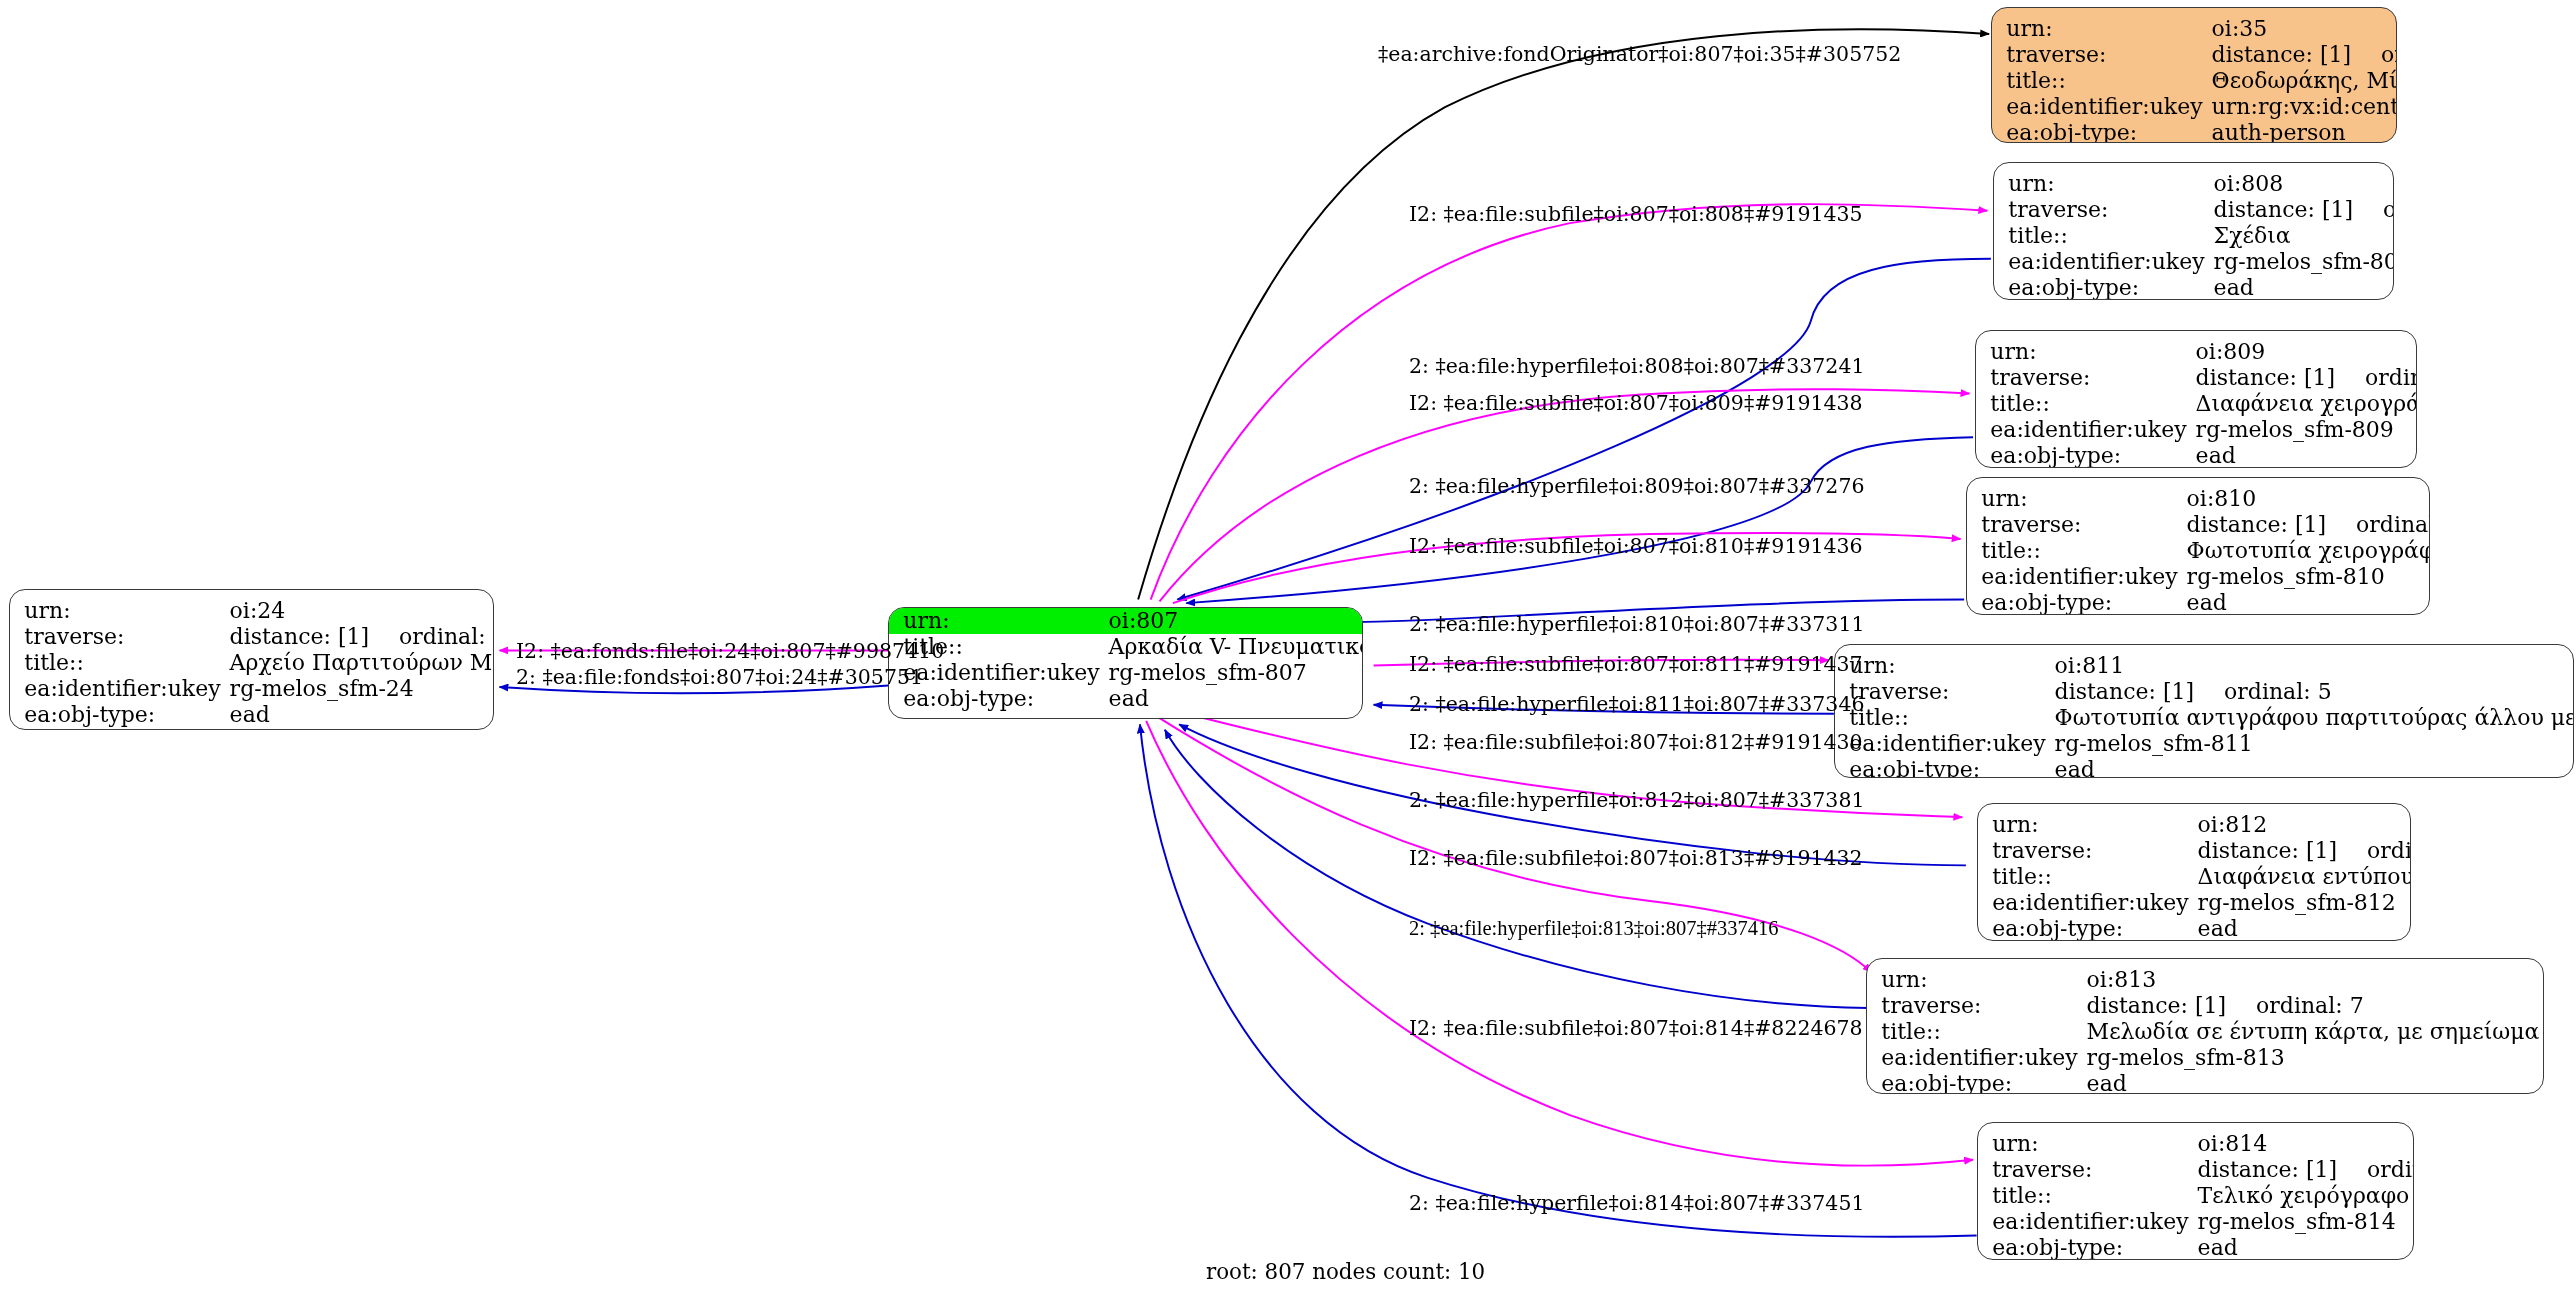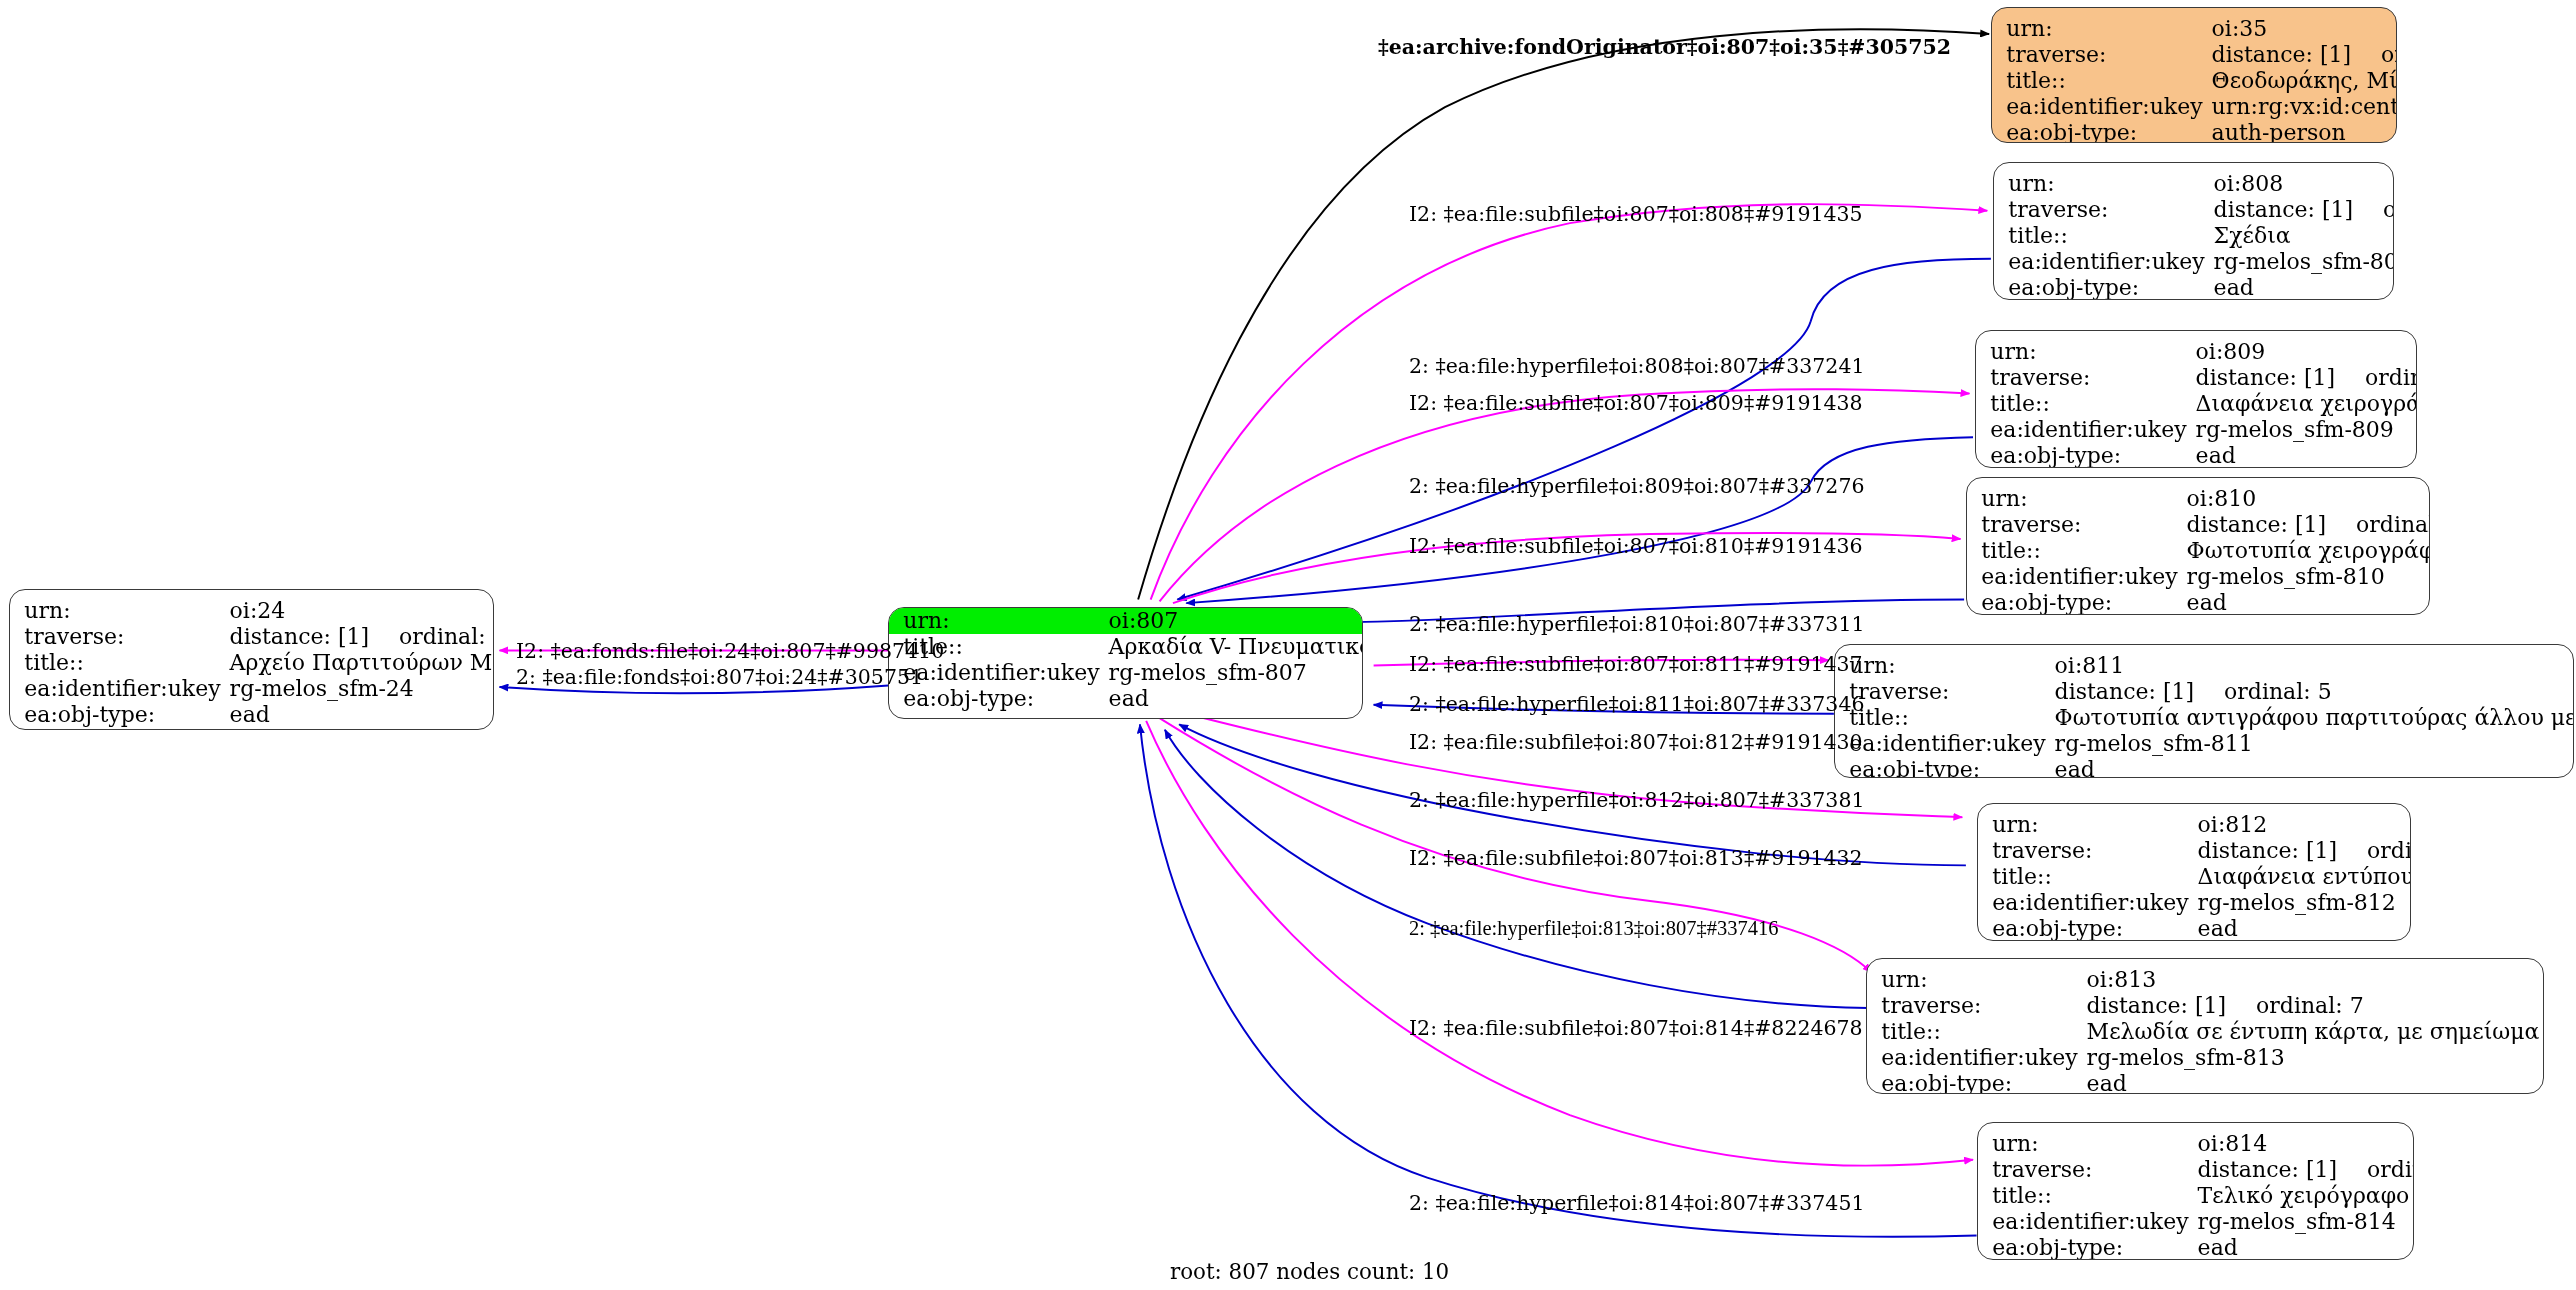--- a/index.html
+++ b/index.html
@@ -14,21 +14,21 @@
   .node td{padding:0 0 0 0;white-space:nowrap;font-size:22px;line-height:26px;
            color:#000;vertical-align:top;}
   .node td.k{padding-left:14.3px;padding-right:9px;}
   .node td.v{padding-right:14.3px;margin-top:36px;}
   .node tr.hl td{background:#00ee00;}
   .rowpad{height:8px;}
   .trav .d{display:inline-block;}
   .trav .o{display:inline-block;padding-left:30px;}
   .elabel{position:absolute;font-size:20.5px;line-height:23px;color:#000;
           white-space:nowrap;}
-  .caption{position:absolute;font-size:21.4px;color:#000;white-space:nowrap;}
+  .caption{position:absolute;font-size:21.4px;color:#000;white-space:nowrap;margin-left:36px;}
 </style>
 </head>
 <body>
 
 <div id="stage">
 
   <svg class="graph" viewBox="0 0 2888 1447">
     <defs>
       <marker id="arrM" markerWidth="11" markerHeight="9" refX="10" refY="4.5" orient="auto" markerUnits="userSpaceOnUse">
         <path d="M0,0 L11,4.5 L0,9 z" fill="#ff00ff"></path>
@@ -375,21 +375,21 @@
         <td class="v">rg-melos_sfm-814</td>
       </tr>
       <tr>
         <td class="k">ea:obj-type:</td>
         <td class="v">ead</td>
       </tr>
     </tbody>
       </table>
   </div>
 
-  <div class="elabel" style="left:1378px;top:36px;font-weight:bold;">‡ea:archive:fondOriginator‡oi:807‡oi:35‡#305752</div>
+  <div class="elabel" style="left:1378px;top:43px;">‡ea:archive:fondOriginator‡oi:807‡oi:35‡#305752</div>
 
   <div class="elabel" style="left:516px;top:640px;">I2: ‡ea:fonds:file‡oi:24‡oi:807‡#9987410</div>
   <div class="elabel" style="left:516px;top:666px;">2: ‡ea:file:fonds‡oi:807‡oi:24‡#305751</div>
 
   <div class="elabel" style="left:1409px;top:203px;">I2: ‡ea:file:subfile‡oi:807‡oi:808‡#9191435</div>
   <div class="elabel" style="left:1409px;top:337px;margin-top:18px;">2: ‡ea:file:hyperfile‡oi:808‡oi:807‡#337241</div>
 
   <div class="elabel" style="left:1409px;top:392px;">I2: ‡ea:file:subfile‡oi:807‡oi:809‡#9191438</div>
   <div class="elabel" style="left:1409px;top:475px;">2: ‡ea:file:hyperfile‡oi:809‡oi:807‡#337276</div>
 

